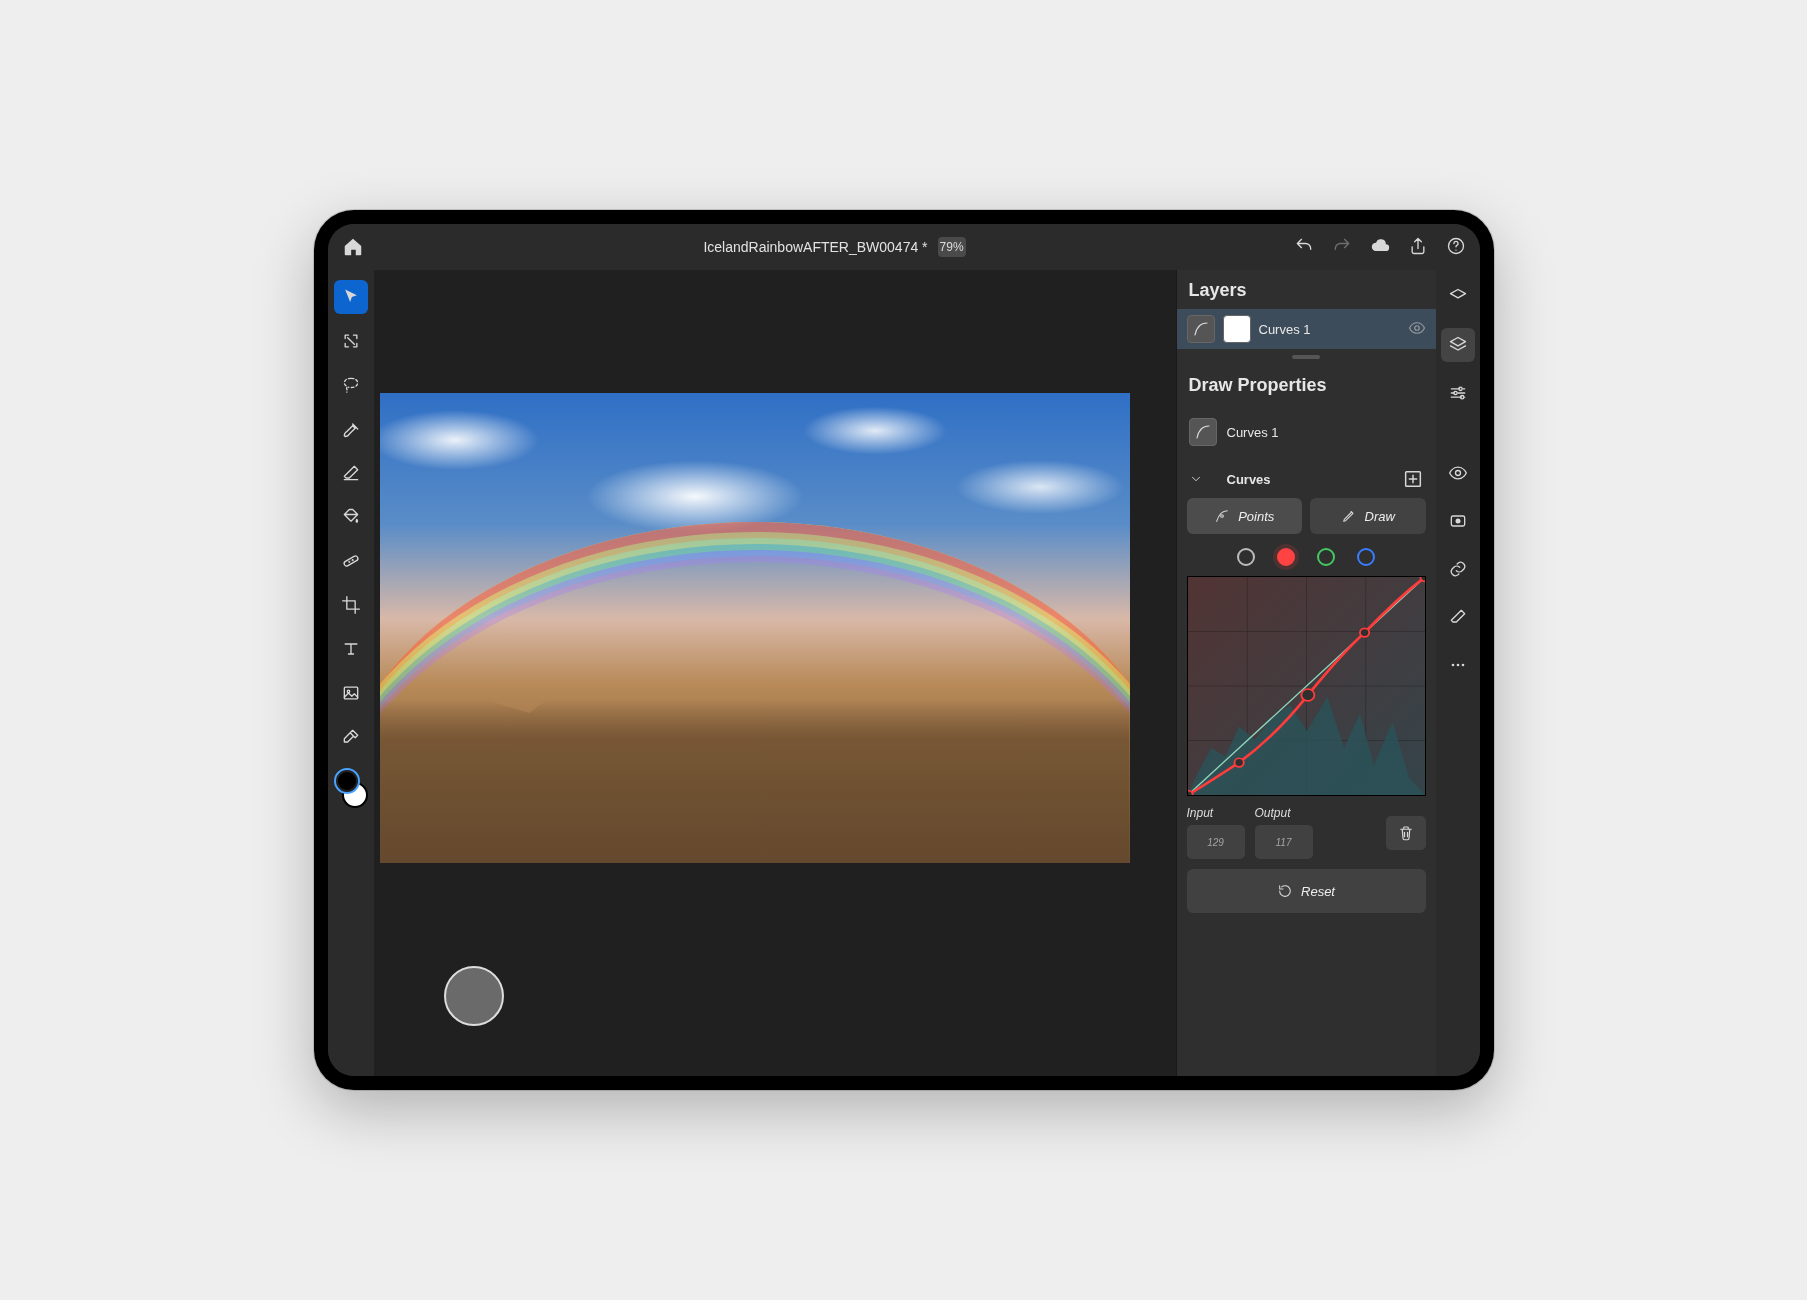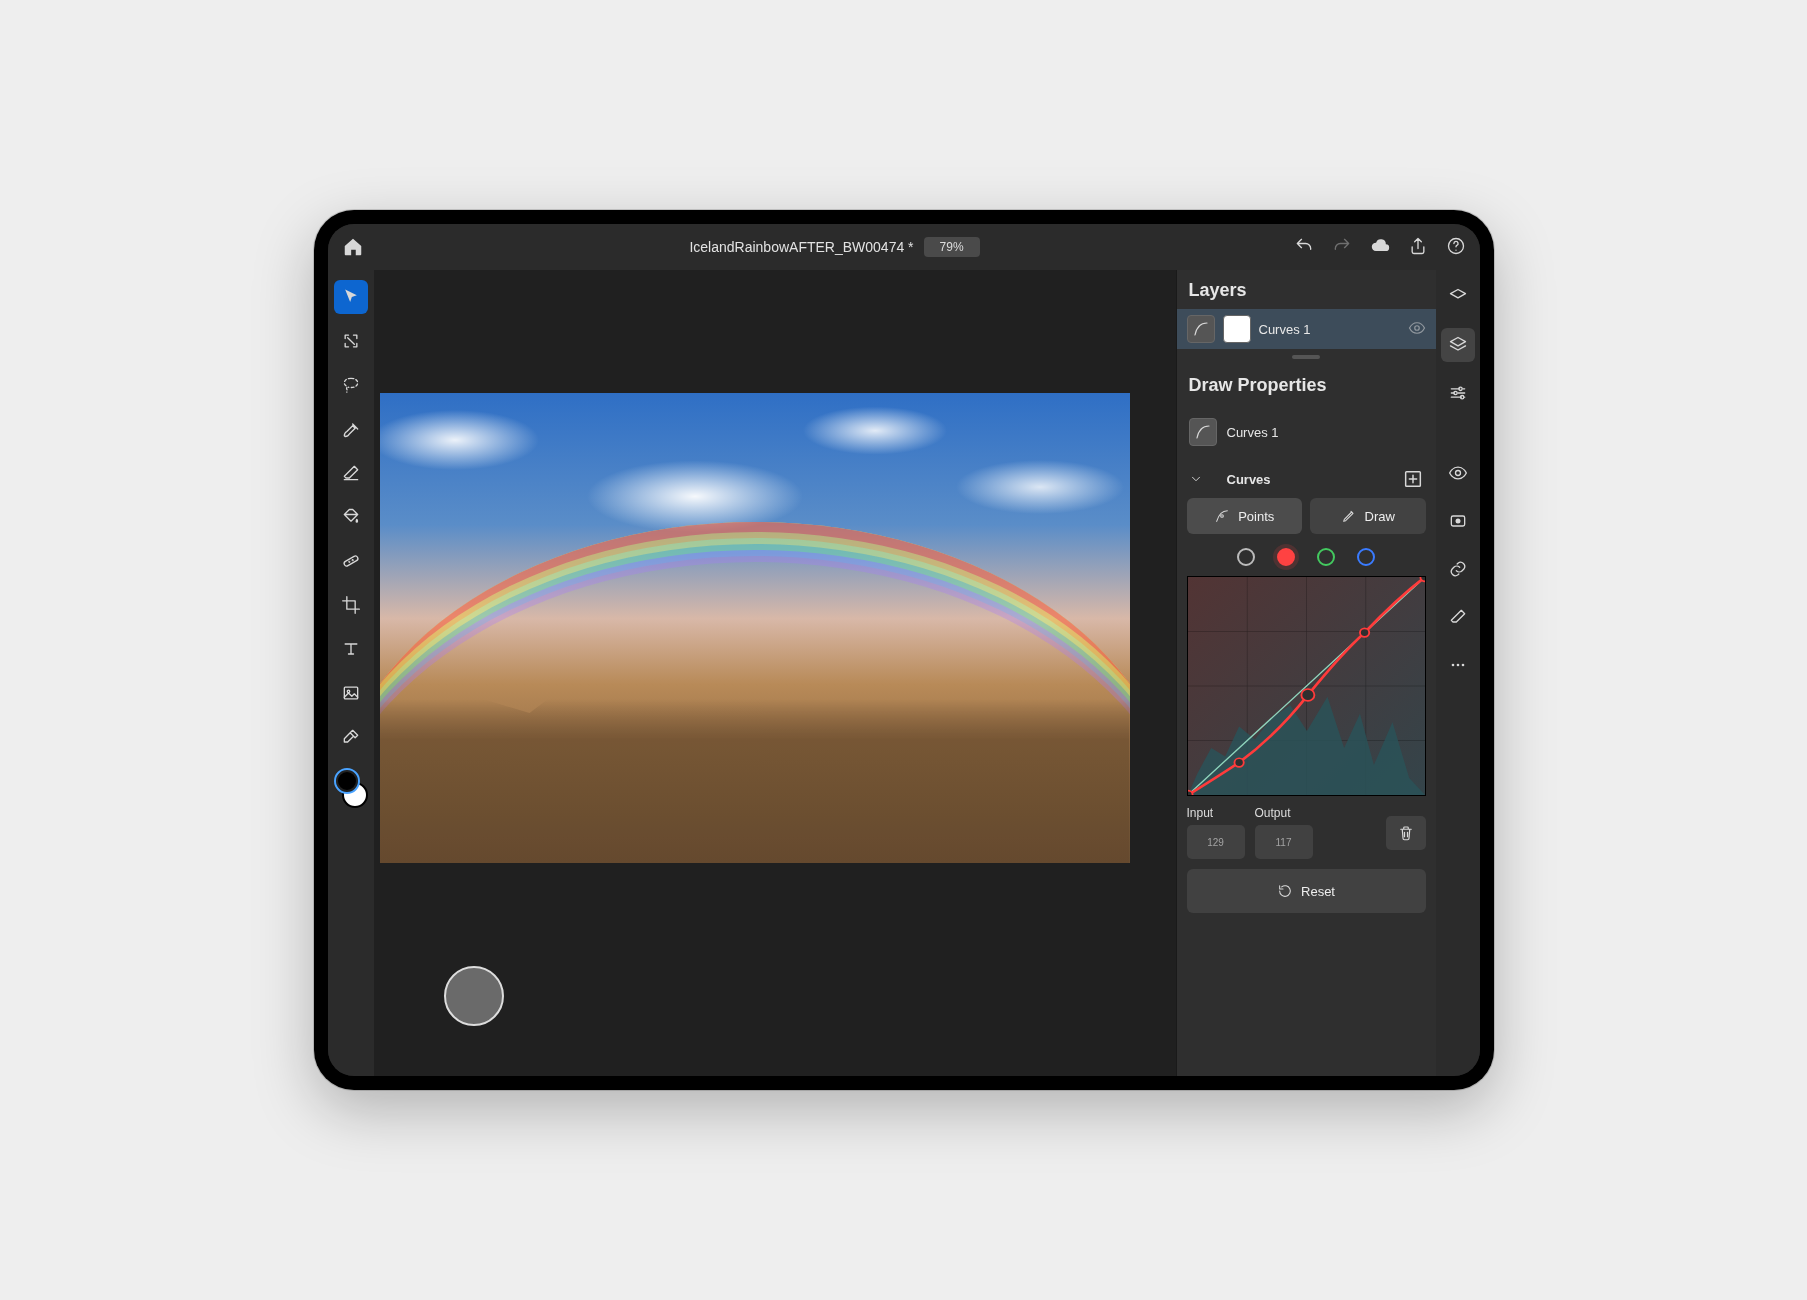--- a/index.html
+++ b/index.html
@@ -18,21 +18,21 @@
 }
 
 
 .topbar {
   height: 46px; display: flex; align-items: center;
   padding: 0 14px; color: #ddd; font-size: 14px;
   background: #2b2b2b;
 }
 .topbar .home { width: 22px; height: 22px; margin-right: 12px; }
 .topbar .title-wrap { flex: 1; display: flex; align-items: center; justify-content: center; gap: 10px; color:#e2e2e2; }
-.zoom-badge { background:#4a4a4a; padding:3px 16px; border-radius:4px; font-size:12px; color:#ddd;}
+.zoom-badge { background:#4a4a4a; padding:3px 2px; border-radius:4px; font-size:12px; color:#ddd;}
 .top-actions { display:flex; align-items:center; gap: 18px; }
 .top-actions svg { width:20px; height:20px; }
 
 
 .main { flex:1; display:flex; min-height:0; }
 
 .toolstrip {
   width: 46px; background:#2b2b2b; display:flex; flex-direction:column;
   align-items:center; padding-top:6px; gap:2px;
 }
@@ -91,21 +91,21 @@
 .thumb.mask { background:#fff; }
 .thumb.photo { background: linear-gradient(180deg,#4a8ecb 40%, #ba8d5a 60%);}
 .layer-name { flex:1; font-size:13px; color:#e8e8e8;}
 .eye { opacity:.55; }
 
 .divider-handle { height:16px; display:flex; align-items:center; justify-content:center; }
 .divider-handle .grip { width:28px; height:4px; border-radius:2px; background:#555; }
 
 .props { padding:8px 12px; }
 .prop-row { display:flex; align-items:center; gap:10px; margin:6px 0; }
-.curves-section { padding: 0 10px 12px; }
+.curves-section { padding: 0 10px 12px; font-style: italic; }
 
 .section-title { display:flex; align-items:center; gap:24px; padding:8px 12px; font-weight:600; }
 .section-title .chev { transform: rotate(90deg); }
 
 .mode-buttons { display:flex; gap:8px; padding:0 0 10px; }
 .mode-btn { flex:1; background:#424242; border-radius:6px; height:36px; display:flex; align-items:center; justify-content:center; gap:8px; font-size:13px; color:#eee; }
 .mode-btn.selected { background:#4c4c4c; }
 
 .channel-dots { display:flex; align-items:center; justify-content:center; gap:22px; margin:4px 0 10px; }
 .chdot { width:18px; height:18px; border-radius:50%; border:2px solid; background: transparent; }

